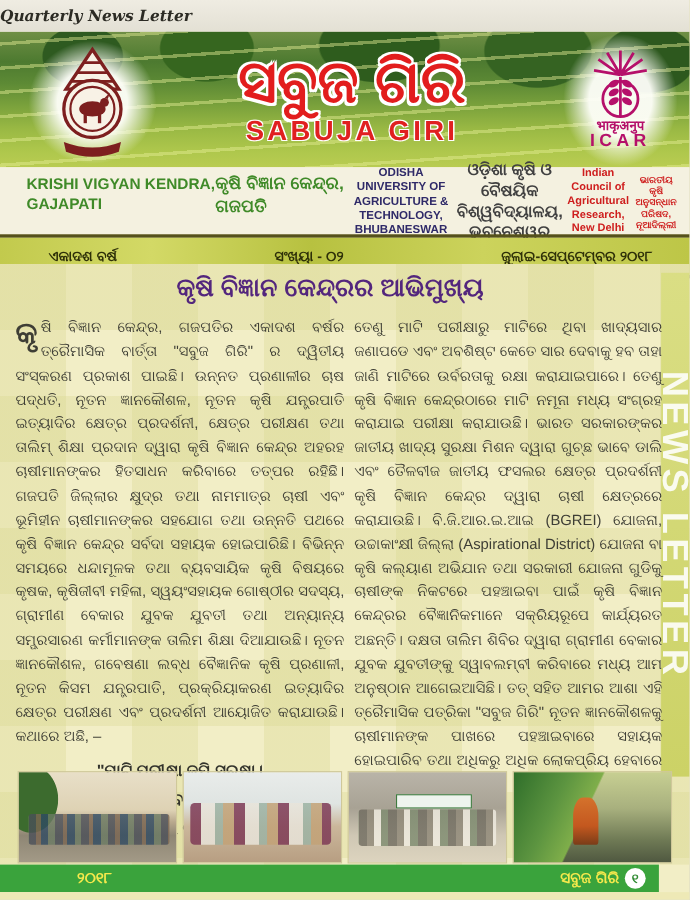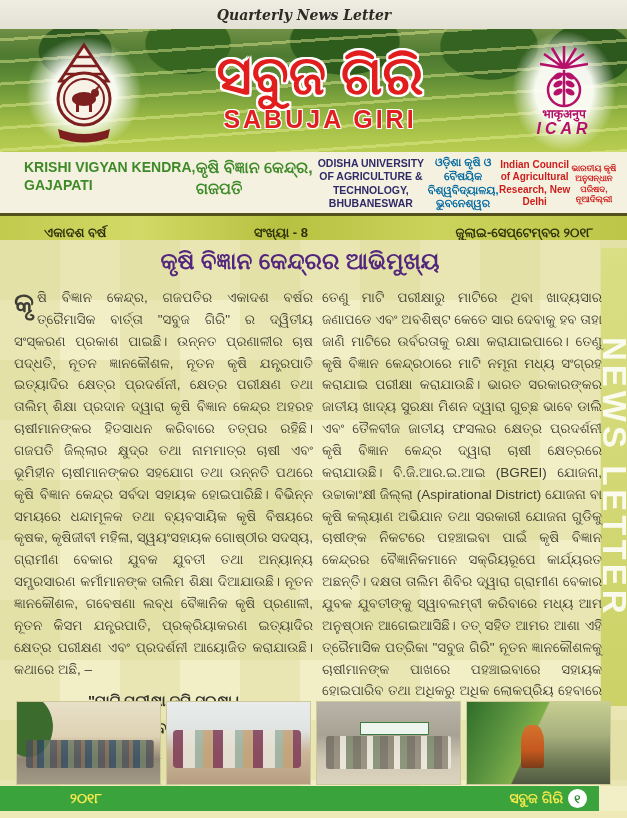--- a/index.html
+++ b/index.html
@@ -2,57 +2,57 @@
 <html><head>
 <meta charset="utf-8">
 <style>
   html,body{margin:0;padding:0;background:#d8d5c2;}
   .page{position:relative;width:627px;height:818px;margin:0 auto;overflow:hidden;
         font-family:"Liberation Sans",sans-serif;background:#f2eec6;}
 
   
   .topstrip{position:absolute;top:0;left:0;width:627px;height:29px;
     background:linear-gradient(180deg,#efece2,#e3e0d4);
-    display:flex;align-items:center;justify-content:center;padding-right:19px;box-sizing:border-box;}
+    display:flex;align-items:center;justify-content:flex-start;padding-right:19px;box-sizing:border-box;}
   .tagline{font-family:"DejaVu Serif",serif;font-style:italic;font-weight:bold;
     font-size:14px;color:#2c2b24;}
 
   
   .banner{position:absolute;top:29px;left:0;width:627px;height:123px;overflow:hidden;
     background:
       repeating-linear-gradient(-4deg, rgba(230,238,150,.45) 0 3px, rgba(0,0,0,0) 3px 22px),
       radial-gradient(60px 45px at 12% 18%, #2e5a20 60%, rgba(0,0,0,0) 62%),
       radial-gradient(70px 50px at 30% 12%, #36661f 60%, rgba(0,0,0,0) 62%),
       radial-gradient(90px 55px at 55% 10%, #2e5c1d 60%, rgba(0,0,0,0) 62%),
       radial-gradient(80px 55px at 78% 14%, #356322 60%, rgba(0,0,0,0) 62%),
       radial-gradient(70px 50px at 94% 20%, #2d581e 60%, rgba(0,0,0,0) 62%),
       linear-gradient(180deg,#6f8f45 0%,#4d7a30 22%,#5d8a35 38%,#7ba23c 55%,#9ab944 72%,#aec74c 88%,#b9cc52 100%);}
   .glowpad{position:absolute;border-radius:50%;
     background:radial-gradient(closest-side,rgba(255,255,250,.95) 55%,rgba(255,255,250,0) 100%);}
   .emblem-wrap{left:26px;top:8px;width:116px;height:112px;display:flex;align-items:center;justify-content:center;}
   .icar-wrap{left:512px;top:2px;width:104px;height:120px;display:flex;flex-direction:column;
     align-items:center;justify-content:center;}
   .icar-hindi{font-size:12px;font-weight:bold;color:#b5106a;line-height:1;margin-top:-2px;}
-  .icar-latin{font-size:16px;font-weight:bold;color:#b5106a;letter-spacing:4px;line-height:1.1;font-style:italic;}
+  .icar-latin{font-size:16px;font-weight:bold;color:#b5106a;letter-spacing:4px;line-height:1.1;}
   .mast-center{position:absolute;left:130px;top:0;width:380px;height:123px;
     display:flex;flex-direction:column;align-items:center;justify-content:center;}
   .title-odia{font-size:54px;font-weight:bold;color:#e21d1d;line-height:1.05;
     text-shadow:-2px -2px 0 #fff,2px -2px 0 #fff,-2px 2px 0 #fff,2px 2px 0 #fff,0 -2px 0 #fff,0 2px 0 #fff,-2px 0 0 #fff,2px 0 0 #fff;}
   .title-latin{font-size:25px;font-weight:bold;color:#e02020;letter-spacing:3px;margin-top:2px;
     text-shadow:-1px -1px 0 #fff,1px -1px 0 #fff,-1px 1px 0 #fff,1px 1px 0 #fff;}
 
   
   .orgband{position:absolute;top:152px;left:0;width:627px;height:61px;background:#f4f1e0;
     display:flex;box-sizing:border-box;padding:6px 10px 4px 24px;}
   .org-left{width:290px;display:flex;flex-direction:row;justify-content:center;}
   .kvk-latin{font-size:14px;font-weight:bold;color:#3f8a28;font-stretch:condensed;line-height:1.3;}
   .kvk-odia{font-size:16px;font-weight:bold;color:#3f8a28;line-height:1.3;}
   .org-right{flex:1;display:flex;flex-direction:row;align-items:center;justify-content:center;text-align:center;}
   .univ-latin{font-size:10.5px;font-weight:bold;color:#2f2a68;line-height:1.25;}
-  .univ-odia{font-size:11px;font-weight:bold;color:#0369a1;line-height:1.25;}
+  .univ-odia{font-size:15px;font-weight:bold;color:#404040;line-height:1.25;}
   .icar-line-latin{font-size:10px;font-weight:bold;color:#ce1d1d;line-height:1.25;}
   .icar-line-odia{font-size:8.5px;font-weight:bold;color:#ce1d1d;line-height:1.2;}
 
   
   .issuestrip{position:absolute;top:213px;left:0;width:627px;height:40px;box-sizing:border-box;
     border-top:3px solid #55511c;border-bottom:3px solid #55511c;
     background:linear-gradient(90deg,#c2ca4d,#d3d966 22%,#b7c140 45%,#ccd35c 70%,#bdc647);
     display:flex;align-items:center;justify-content:space-between;
     padding:0 34px 0 44px;font-weight:bold;font-size:13px;color:#2e3008;}
 
@@ -175,21 +175,21 @@
     <div class="org-right">
       <div class="univ-latin">ODISHA UNIVERSITY OF AGRICULTURE &amp; TECHNOLOGY, BHUBANESWAR</div>
       <div class="univ-odia">ଓଡ଼ିଶା କୃଷି ଓ ବୈଷୟିକ ବିଶ୍ୱବିଦ୍ୟାଳୟ, ଭୁବନେଶ୍ୱର</div>
       <div class="icar-line-latin">Indian Council of Agricultural Research, New Delhi</div>
       <div class="icar-line-odia">ଭାରତୀୟ କୃଷି ଅନୁସନ୍ଧାନ ପରିଷଦ, ନୂଆଦିଲ୍ଲୀ</div>
     </div>
   </div>
 
   <div class="issuestrip">
     <span>ଏକାଦଶ ବର୍ଷ</span>
-    <span>ସଂଖ୍ୟା - 8</span>
+    <span>ସଂଖ୍ୟା - ୦୨</span>
     <span>ଜୁଲାଇ-ସେପ୍ଟେମ୍ବର ୨୦୧୮</span>
   </div>
 
   <div class="bodyarea">
 
     <div class="sidebarstrip">
       <span class="watermark-vertical">NEWS LETTER</span>
     </div>
 
     <h1 class="article-title">କୃଷି ବିଜ୍ଞାନ କେନ୍ଦ୍ରର ଆଭିମୁଖ୍ୟ</h1>

